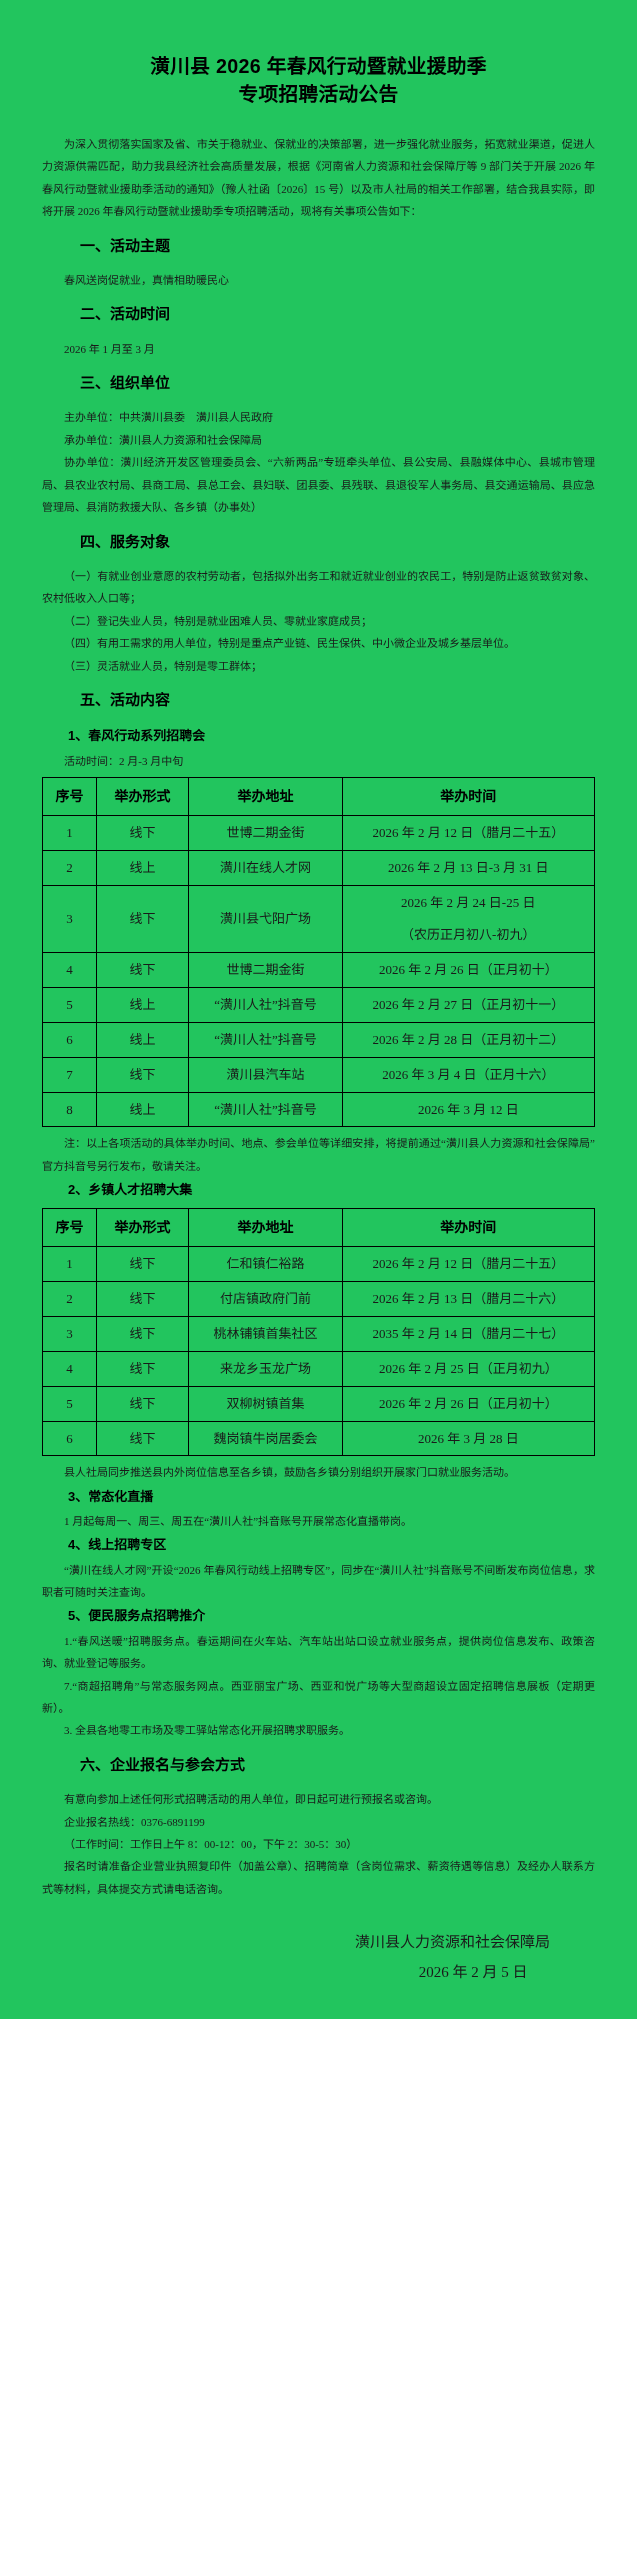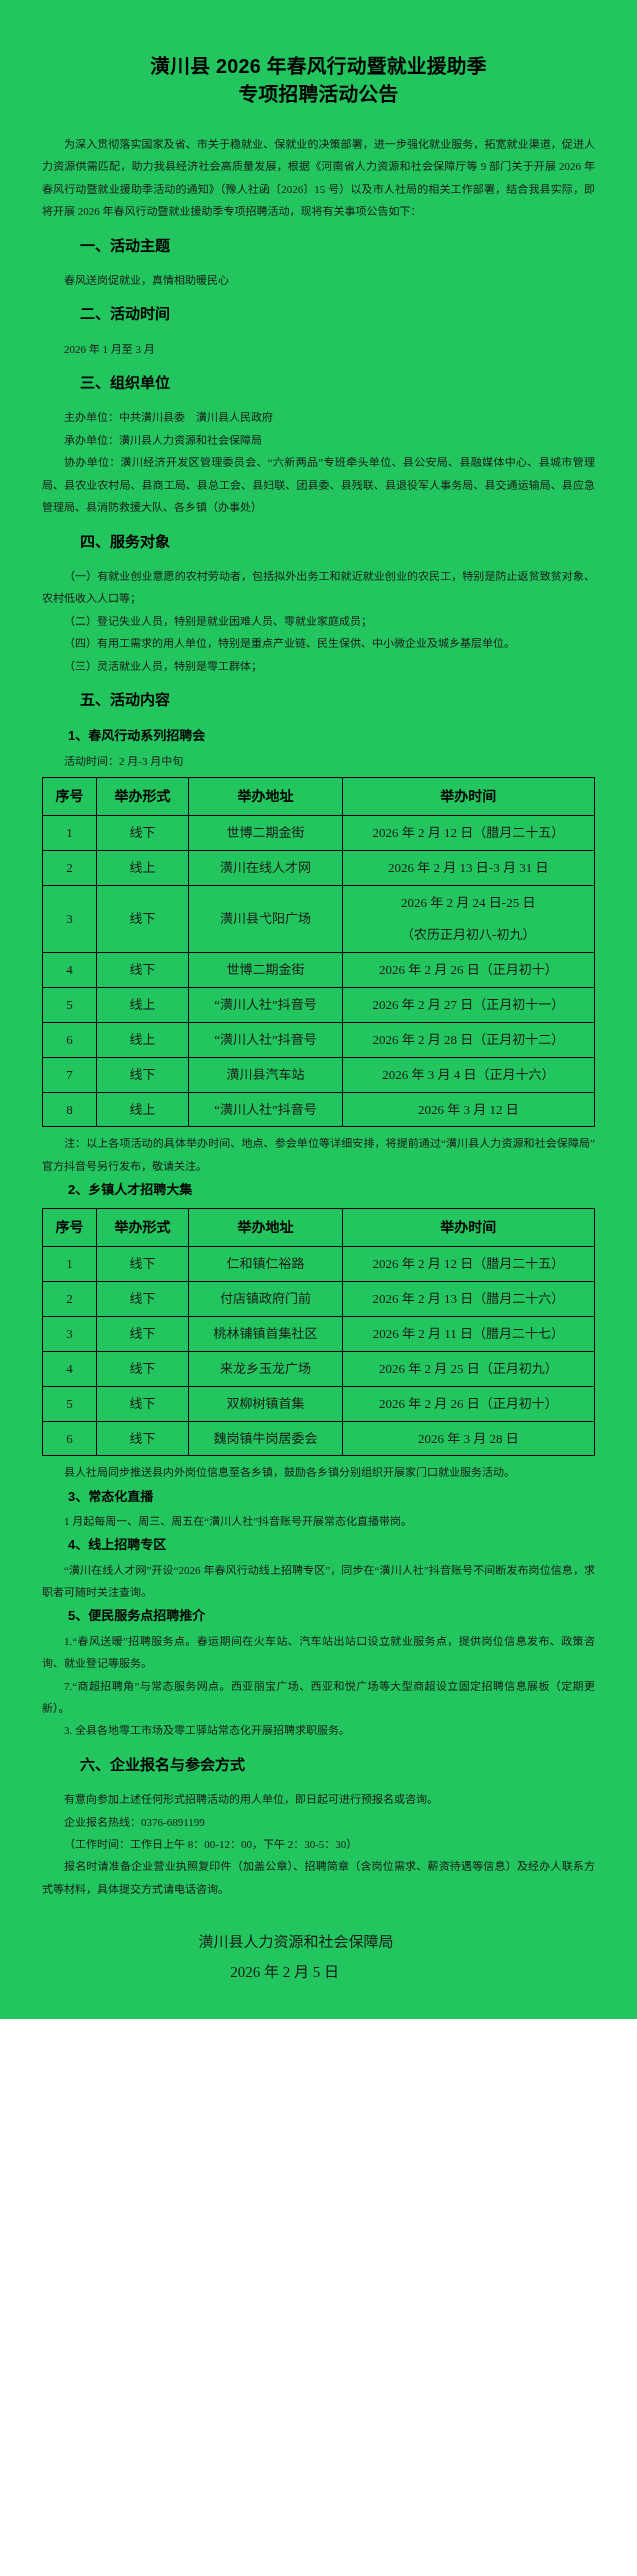--- a/index.html
+++ b/index.html
@@ -82,21 +82,21 @@
   }
   .sched-table td.c-no { width: 9%; }
   .sched-table td.c-form { width: 16%; }
   .sched-table td.c-addr { width: 27%; }
   .sched-table th.h-no { width: 9%; }
   .sched-table th.h-form { width: 16%; }
   .sched-table th.h-addr { width: 27%; }
   .cell-sub { display: block; margin-top: 13px; }
   .signature {
     margin-top: 27px;
-    text-align: center;
+    text-align: right;
     padding-right: 45px;
   }
   .signature .sig-line {
     font-size: 15px;
     line-height: 2.0;
     color: #1a1a1a;
   }
   .signature .sig-date { padding-right: 22.5px; }
 </style>
 </head>
@@ -222,21 +222,21 @@
         <tr>
           <td class="c-no">2</td>
           <td class="c-form">线下</td>
           <td class="c-addr">付店镇政府门前</td>
           <td>2026 年 2 月 13 日（腊月二十六）</td>
         </tr>
         <tr>
           <td class="c-no">3</td>
           <td class="c-form">线下</td>
           <td class="c-addr">桃林铺镇首集社区</td>
-          <td>2026 年 2 月 11 日（腊月二十七）</td>
+          <td>2035 年 2 月 14 日（腊月二十七）</td>
         </tr>
         <tr>
           <td class="c-no">4</td>
           <td class="c-form">线下</td>
           <td class="c-addr">来龙乡玉龙广场</td>
           <td>2026 年 2 月 25 日（正月初九）</td>
         </tr>
         <tr>
           <td class="c-no">5</td>
           <td class="c-form">线下</td>

